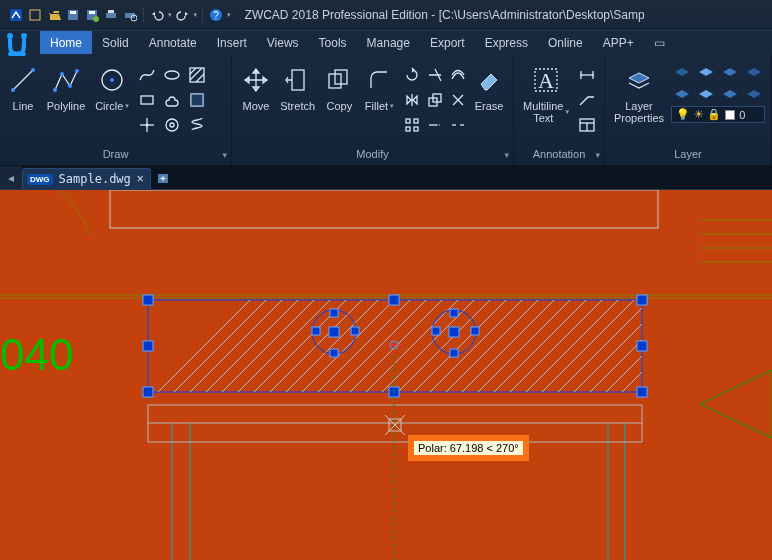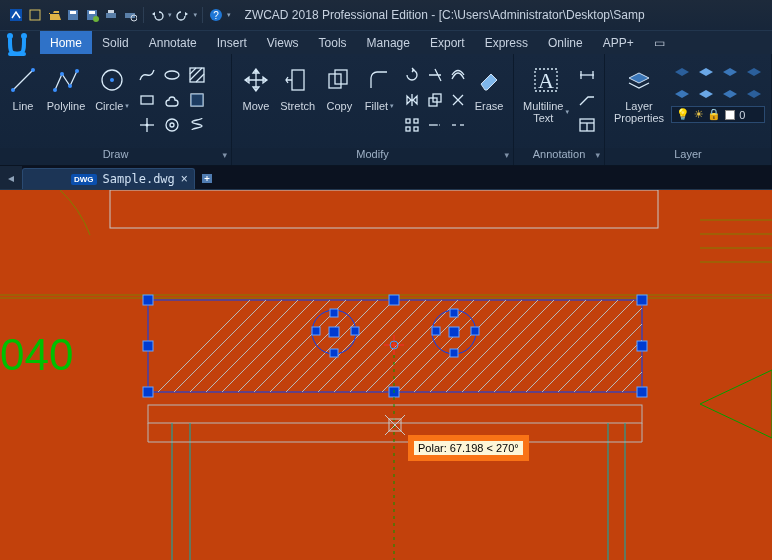--- a/index.html
+++ b/index.html
@@ -34,21 +34,21 @@
   .bigbtn .lbl { font-size:11px; color:#cfd8e3; text-align:center; line-height:12px; display:flex; align-items:center; gap:2px;}
   .tri { font-size:7px; color:#8ea2b8; }
   .smallgrid { display:grid; grid-template-columns:repeat(3,22px); grid-auto-rows:22px; gap:3px 3px; padding-top:4px;}
   .smallbtn { width:22px; height:22px; display:flex; align-items:center; justify-content:center; border-radius:3px;}
   .smallcol { display:flex; flex-direction:column; gap:3px; padding-top:4px;}
 
   
   .doctabs { height:24px; background:#0b1220; display:flex; align-items:stretch; border-bottom:1px solid #22364e;}
   .doctabs .left { width:22px; background:#17263a; display:flex; align-items:center; justify-content:center; color:#8ea2b8;}
   .doctab { background:#1c3556; display:flex; align-items:center; padding:0 6px 0 4px; gap:6px; color:#cfe0f2; border:1px solid #2a4a71; border-bottom:none; margin-top:2px; border-radius:3px 3px 0 0;}
-  .doctab .dwgbadge { background:#0a4fae; color:#fff; font-size:8px; padding:1px 3px; border-radius:2px; font-weight:bold;margin-left:44px;}
+  .doctab .dwgbadge { background:#0a4fae; color:#fff; font-size:8px; padding:1px 3px; border-radius:2px; font-weight:bold;}
   .doctab .close { color:#cfe0f2; font-size:12px;}
   .newtab { width:24px; display:flex; align-items:center; justify-content:center; color:#8ea2b8;}
 
   
   .canvas { position:absolute; left:0; top:190px; width:772px; height:370px; background:#c2410c; overflow:hidden;}
   .canvas svg { width:772px; height:370px; display:block;}
   .tooltip { position:absolute; background:#fdf6d8; border:6px solid #f97316; color:#000; font-size:11px; padding:1px 4px; white-space:nowrap;}
 
   
   .stk { stroke:#d8eaf8; stroke-width:1.3; fill:none; }

